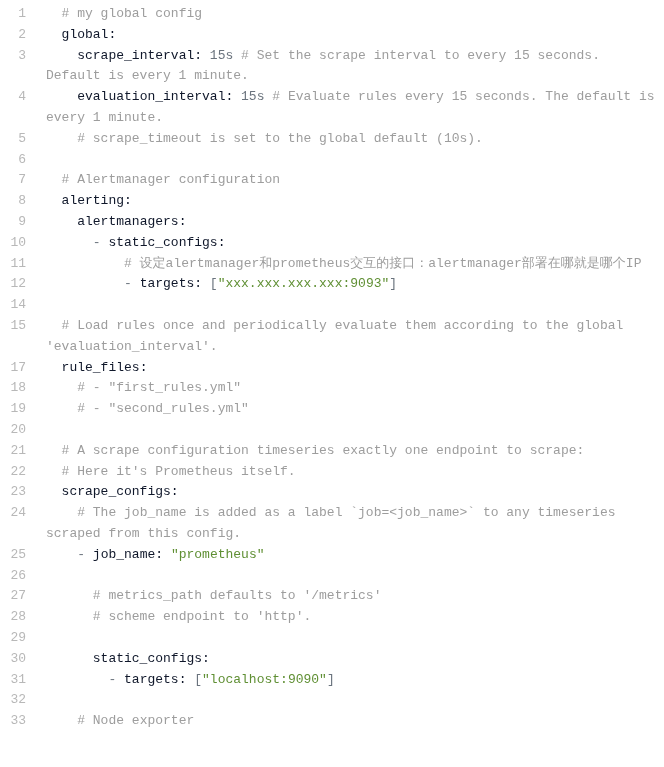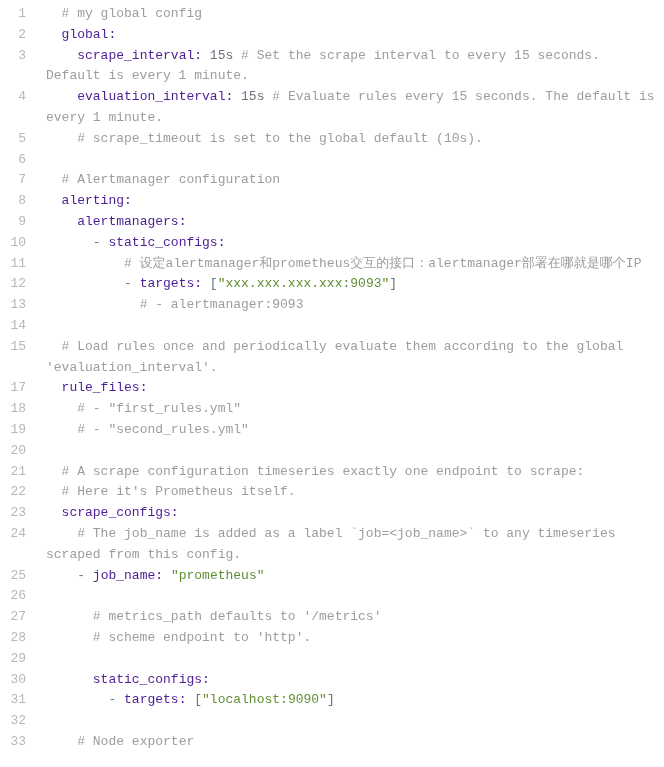--- a/index.html
+++ b/index.html
@@ -27,21 +27,21 @@
     user-select: none;
   }
   .code {
     flex: 1;
     white-space: pre-wrap;
     word-break: break-word;
     padding-right: 8px;
     margin-left: 8px;
   }
   .comment { color: #9d9d9d; }
-  .key { color: #4c1d95; }
+  .key { color: #0f172a; }
   .string { color: #5f8f33; }
 </style>
 </head>
 <body>
 
 <div id="code-container">
     <div class="line">
       <div class="gutter">1</div>
       <div class="code"><span>  </span><span class="comment"># my global config</span></div>
     </div>
@@ -81,24 +81,20 @@
       <div class="gutter">10</div>
       <div class="code"><span>      </span><span>- </span><span class="key">static_configs</span><span class="key">:</span></div>
     </div>
     <div class="line">
       <div class="gutter">11</div>
       <div class="code"><span>          </span><span class="comment"># 设定alertmanager和prometheus交互的接口：alertmanager部署在哪就是哪个IP</span></div>
     </div>
     <div class="line">
       <div class="gutter">12</div>
       <div class="code"><span>          </span><span>- </span><span class="key">targets</span><span class="key">:</span><span> [</span><span class="string">"xxx.xxx.xxx.xxx:9093"</span><span>]</span></div>
-    </div>
-    <div class="line">
-      <div class="gutter">13</div>
-      <div class="code"><span>            </span><span class="comment"># - alertmanager:9093</span></div>
     </div>
     <div class="line">
       <div class="gutter">14</div>
       <div class="code"><span></span></div>
     </div>
     <div class="line">
       <div class="gutter">15</div>
       <div class="code"><span>  </span><span class="comment"># Load rules once and periodically evaluate them according to the global 'evaluation_interval'.</span></div>
     </div>
     <div class="line">

